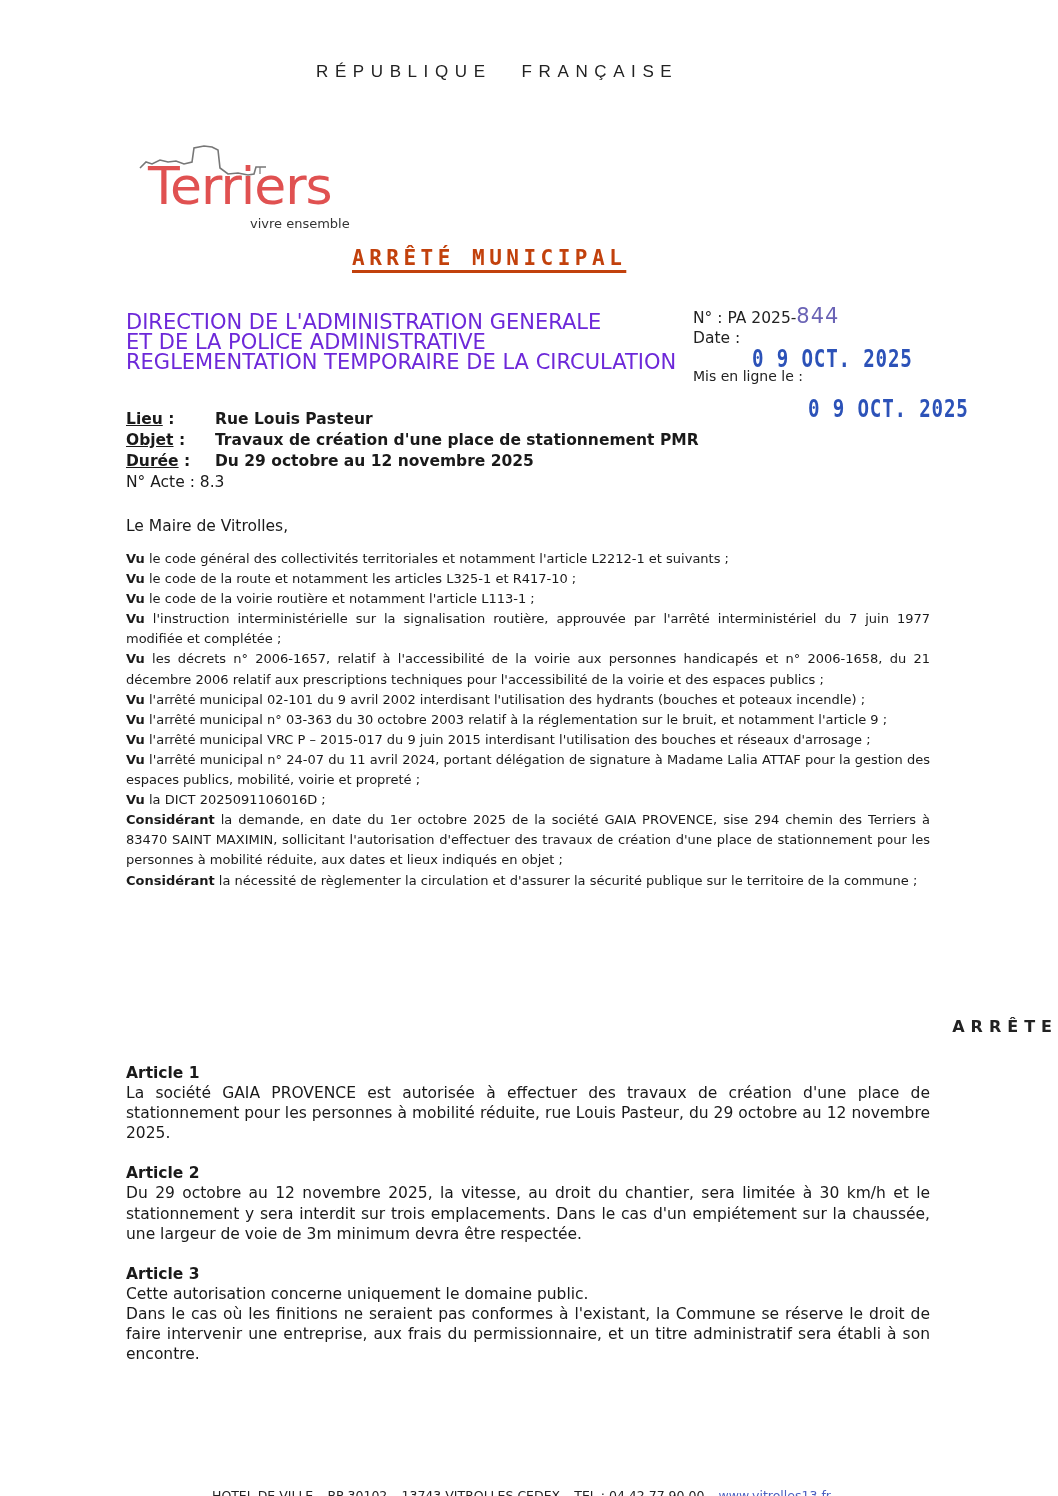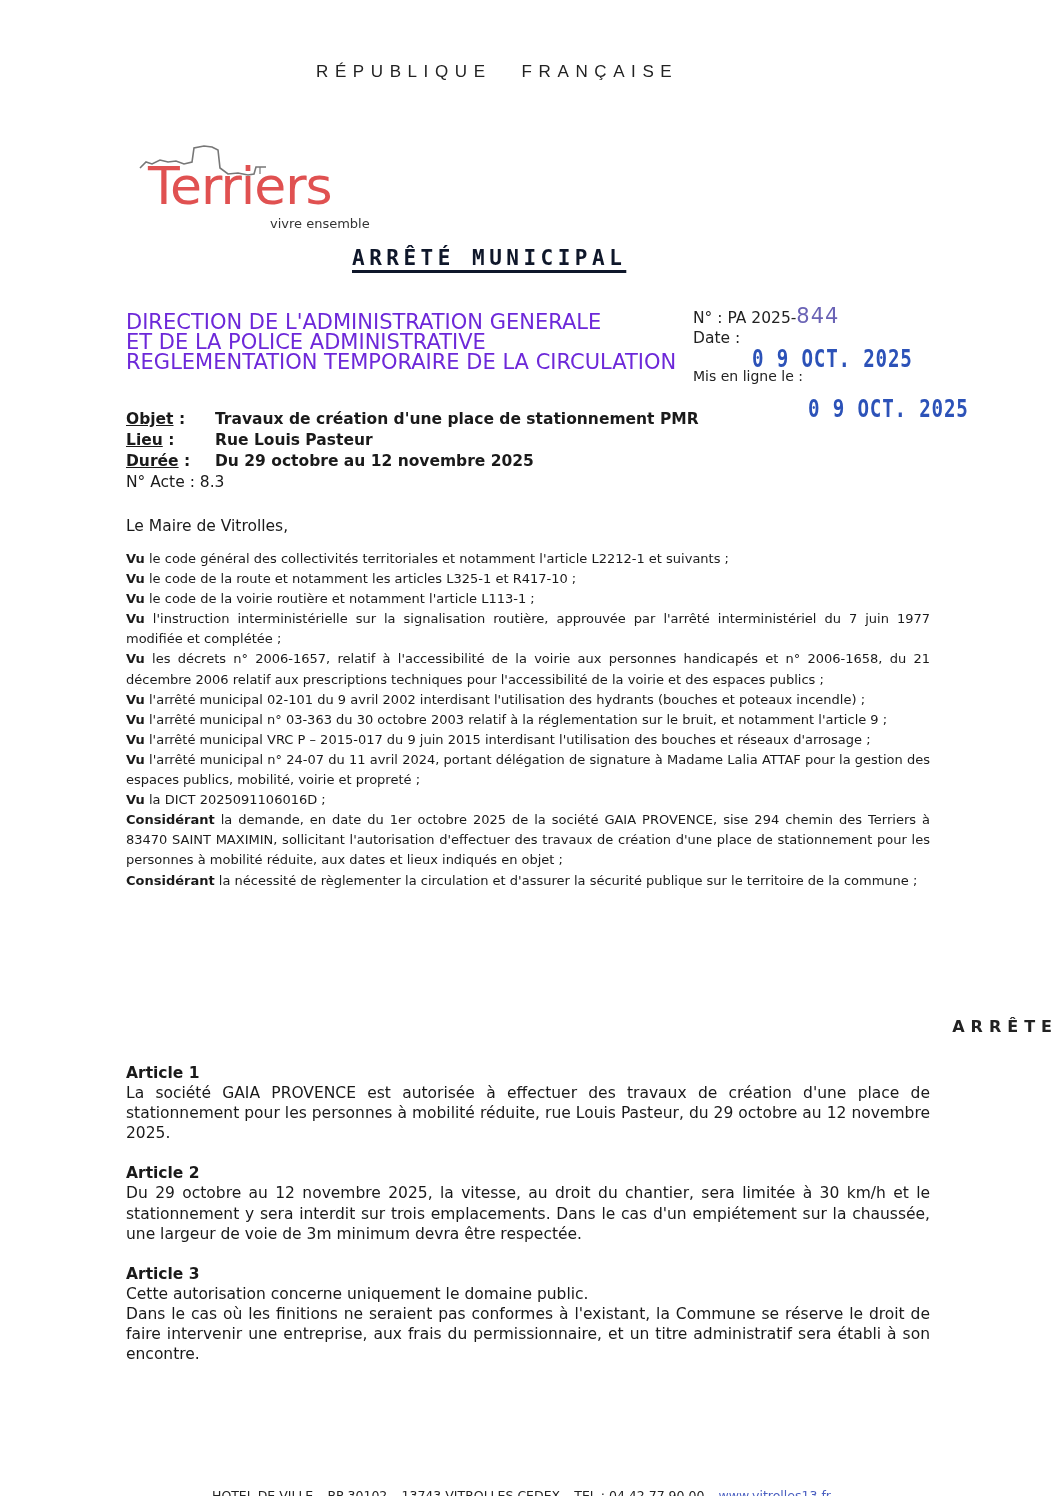--- a/index.html
+++ b/index.html
@@ -5,25 +5,25 @@
     html, body { margin: 0; padding: 0; background: #ffffff; }
     body { width: 1058px; height: 1496px; position: relative; overflow: hidden; color: #1a1a1a;
            font-family: "DejaVu Sans", sans-serif; }
     .abs { position: absolute; }
     .republique { left: 316px; top: 62px; font-family: "Liberation Sans", sans-serif; font-size: 17px;
                   letter-spacing: 6.6px; color: #222; }
     .republique .gap { display: inline-block; width: 30px; }
     .logo { left: 138px; top: 140px; width: 260px; height: 95px; }
     .logo-word { position: absolute; left: 10px; top: 20px; font-family: "DejaVu Sans", sans-serif;
                  font-size: 52px; color: #e05151; letter-spacing: -1px; line-height: 1; }
-    .logo-tag { position: absolute; left: 132px; top: 76px; font-family: "DejaVu Sans", sans-serif;
+    .logo-tag { position: absolute; left: 112px; top: 76px; font-family: "DejaVu Sans", sans-serif;
                 font-size: 13px; color: #333; }
     .logo-sky { position: absolute; left: 0; top: 0; }
     .main-title { left: 352px; top: 246px; font-family: "DejaVu Sans Mono", monospace; font-weight: bold;
-                  font-size: 21px; letter-spacing: 4.5px; color: #0f172a; text-decoration: underline;
+                  font-size: 21px; letter-spacing: 4.5px; color: #c2410c; text-decoration: underline;
                   text-decoration-thickness: 3px; text-underline-offset: 5px; }
     .dept { left: 126px; top: 312px; font-size: 21px; line-height: 20px; color: #6d28d9; }
     .ref { left: 693px; top: 306px; font-size: 15.5px; line-height: 20px; color: #222; }
     .ref .hand { font-family: "DejaVu Sans", sans-serif; color: #6a63b5; font-size: 21px; letter-spacing: 1px; }
     .stamp { font-family: "DejaVu Sans Mono", monospace; font-weight: bold; color: #2c52b8;
              font-size: 24px; letter-spacing: 1px; transform: scaleX(0.8); transform-origin: left top; }
     .stamp1 { left: 752px; top: 345px; }
     .ref-line3 { left: 693px; top: 368px; font-size: 14px; color: #222; }
     .stamp2 { left: 808px; top: 395px; }
     .objects { left: 126px; top: 409px; font-size: 15.5px; line-height: 21px; }
@@ -74,26 +74,26 @@
 <div class="abs ref">
   <div><span>N° : PA 2025-</span><span class="hand">844</span></div>
   <div>Date :</div>
 </div>
 <div class="abs stamp stamp1">0 9 OCT. 2025</div>
 <div class="abs ref-line3">Mis en ligne le :</div>
 <div class="abs stamp stamp2">0 9 OCT. 2025</div>
 
 <div class="abs objects">
   <div class="row">
+    <div class="lbl"><span>Lieu</span> :</div>
+    <div class="val">Rue Louis Pasteur</div>
+  </div>
+  <div class="row">
     <div class="lbl"><span>Objet</span> :</div>
     <div class="val">Travaux de création d'une place de stationnement PMR</div>
-  </div>
-  <div class="row">
-    <div class="lbl"><span>Lieu</span> :</div>
-    <div class="val">Rue Louis Pasteur</div>
   </div>
   <div class="row">
     <div class="lbl"><span>Durée</span> :</div>
     <div class="val">Du 29 octobre au 12 novembre 2025</div>
   </div>
   <div class="acte">N° Acte : 8.3</div>
 </div>
 
 <div class="abs maire">Le Maire de Vitrolles,</div>
 

